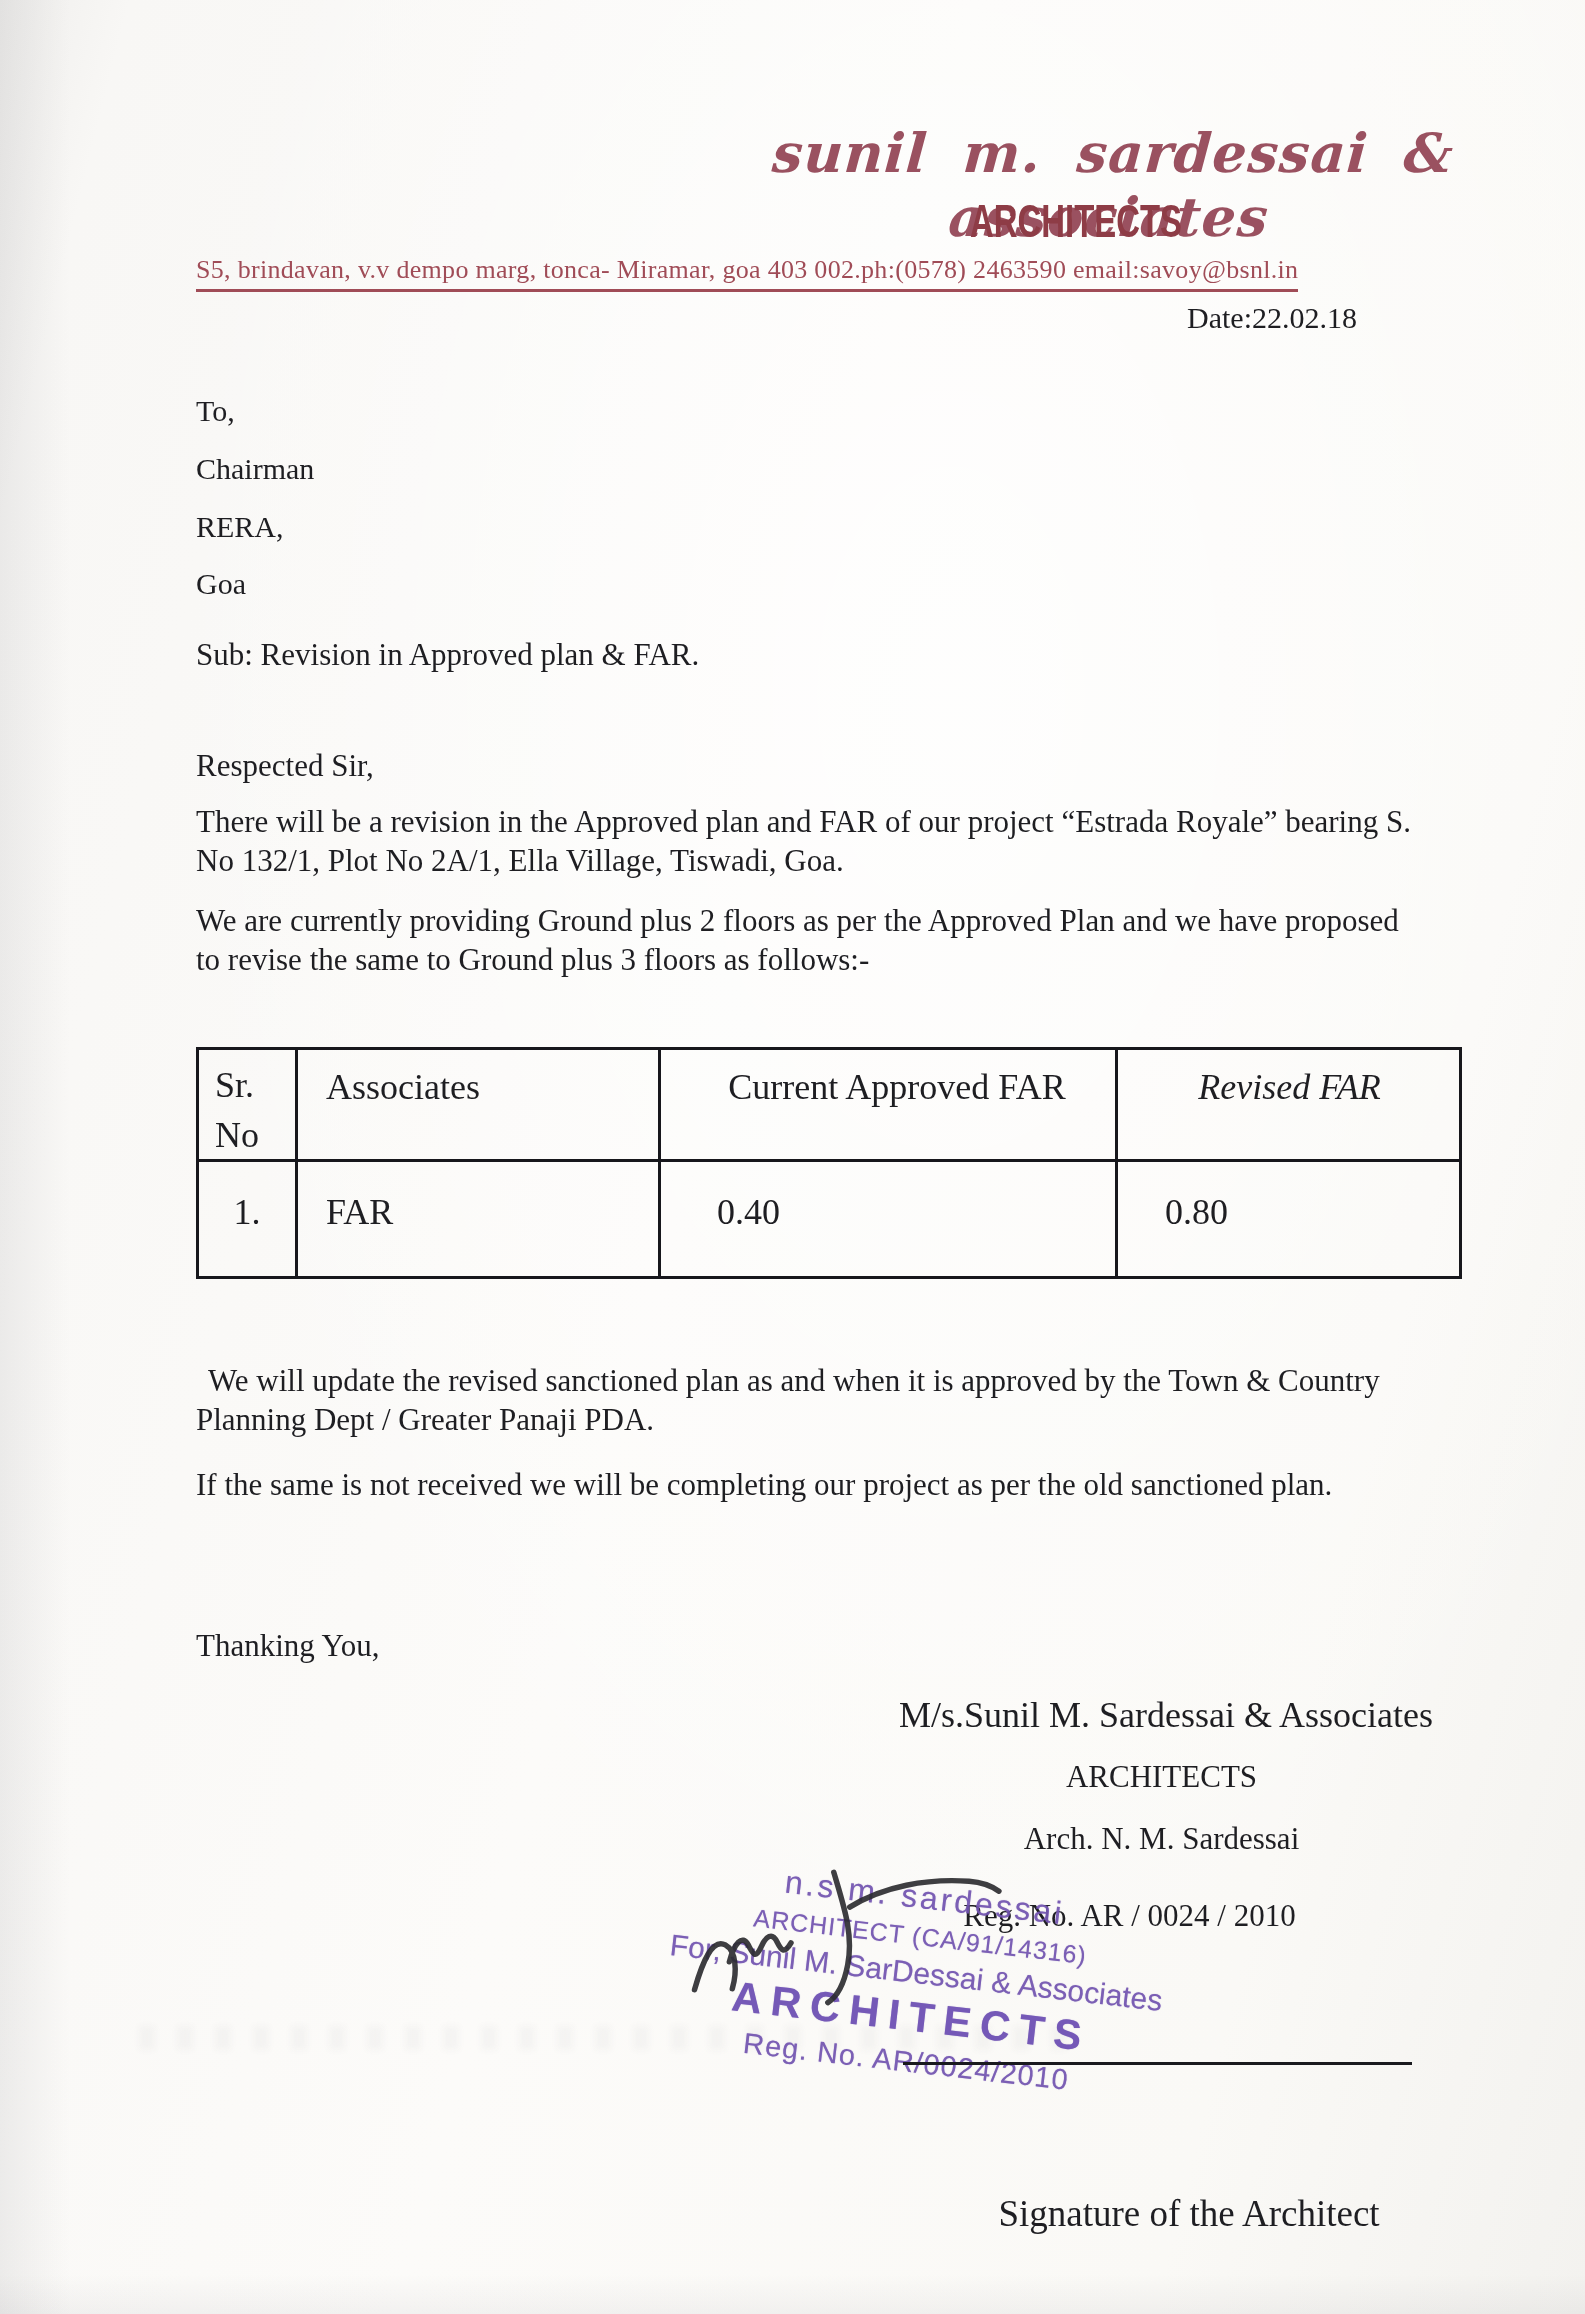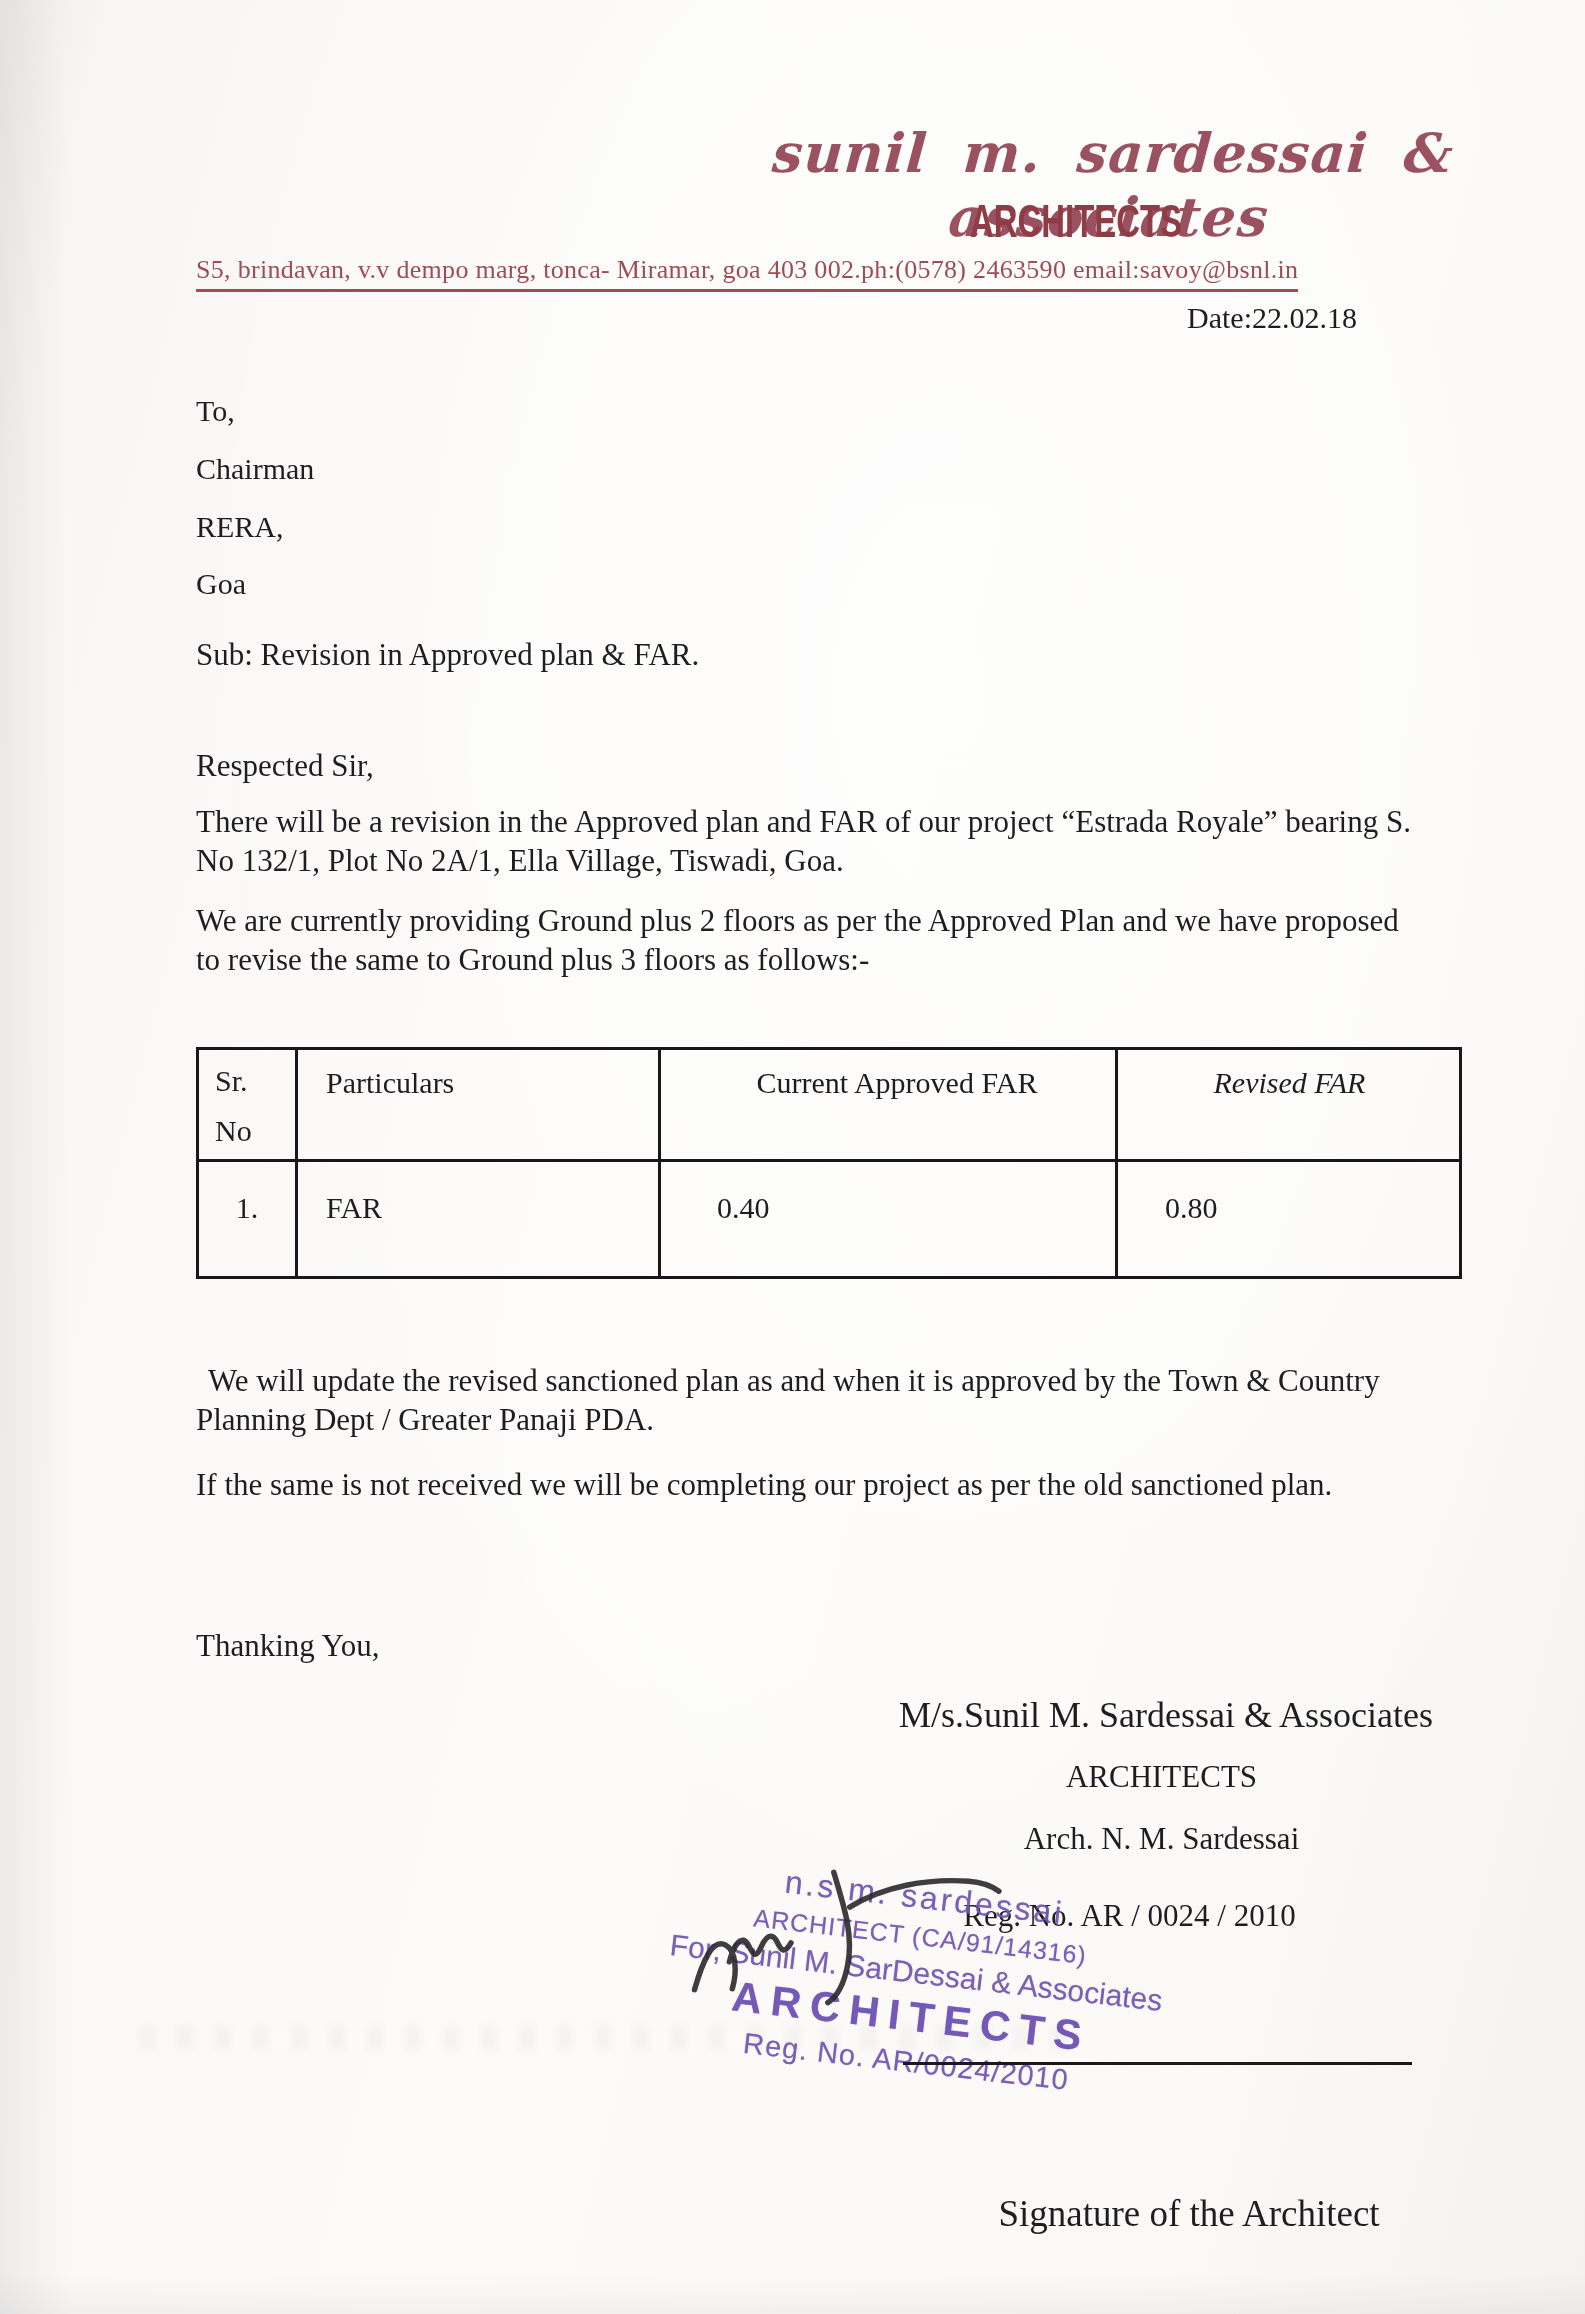--- a/index.html
+++ b/index.html
@@ -40,21 +40,21 @@
   .r0{top:354px}.r1{top:412px}.r2{top:470px}.r3{top:527px}
   .subject{left:196px;top:637px;font-size:31px;}
   .salutation{left:196px;top:748px;font-size:31px;}
   .para{left:196px;width:1234px;font-size:31px;line-height:39px;}
   .p1{top:802px}.p2{top:901px}.p3{top:1361px;text-indent:12px;width:1244px}.p4{top:1465px}
   
   .far-table{left:196px;top:1047px;width:1266px;height:232px;border:3px solid #17171c;box-sizing:border-box;}
   .vline{position:absolute;top:0;bottom:0;width:3px;background:#17171c;}
   .v1{left:96px}.v2{left:459px}.v3{left:916px}
   .hline{position:absolute;left:0;right:0;top:109px;height:3px;background:#17171c;}
-  .cell{position:absolute;font-size:30px;}
+  .cell{position:absolute;font-size:36px;}
   .h-sr1{left:16px;top:14px;}
   .h-sr2{left:16px;top:64px;}
   .h-part{left:127px;top:16px;}
   .h-cur{left:459px;width:458px;top:16px;text-align:center;padding-left:20px;box-sizing:border-box;}
   .h-rev{left:916px;width:349px;top:16px;text-align:center;font-style:italic;}
   .c-sr{left:0;width:96px;top:141px;text-align:center;}
   .c-part{left:127px;top:141px;}
   .c-cur{left:518px;top:141px;}
   .c-rev{left:966px;top:141px;}
   
@@ -110,21 +110,21 @@
   <div class="abs para p1">There will be a revision in the Approved plan and FAR of our project “Estrada Royale” bearing S. No 132/1, Plot No 2A/1, Ella Village, Tiswadi, Goa.</div>
   <div class="abs para p2">We are currently providing Ground plus 2 floors as per the Approved Plan and we have proposed to revise the same to Ground plus 3 floors as follows:-</div>
 
   <div class="abs far-table">
     <div class="vline v1"></div>
     <div class="vline v2"></div>
     <div class="vline v3"></div>
     <div class="hline"></div>
     <div class="cell h-sr1">Sr.</div>
     <div class="cell h-sr2">No</div>
-    <div class="cell h-part">Particulars</div>
+    <div class="cell h-part">Associates</div>
     <div class="cell h-cur">Current Approved FAR</div>
     <div class="cell h-rev">Revised FAR</div>
     <div class="cell c-sr">1.</div>
     <div class="cell c-part">FAR</div>
     <div class="cell c-cur">0.40</div>
     <div class="cell c-rev">0.80</div>
   </div>
 
   <div class="abs para p3">We will update the revised sanctioned plan as and when it is approved by the Town &amp; Country Planning Dept / Greater Panaji PDA.</div>
   <div class="abs para p4">If the same is not received we will be completing our project as per the old sanctioned plan.</div>

